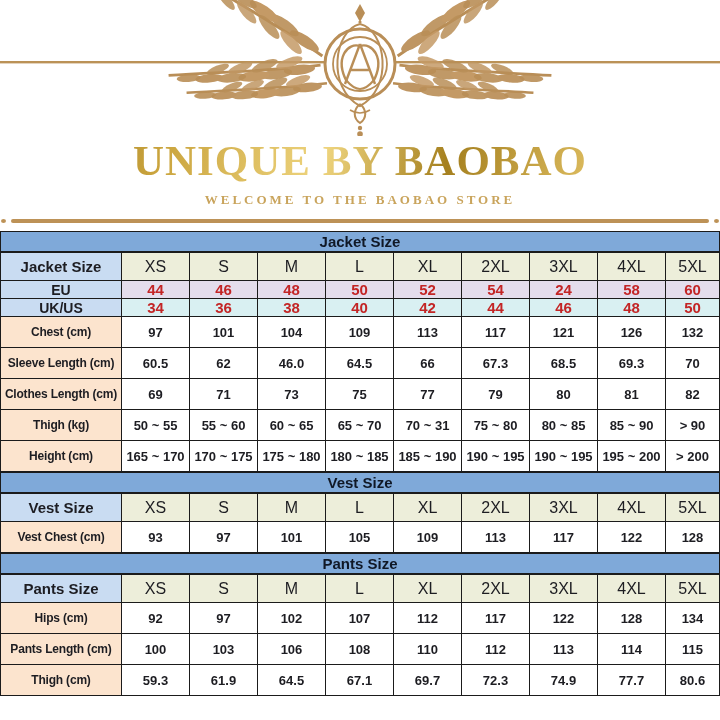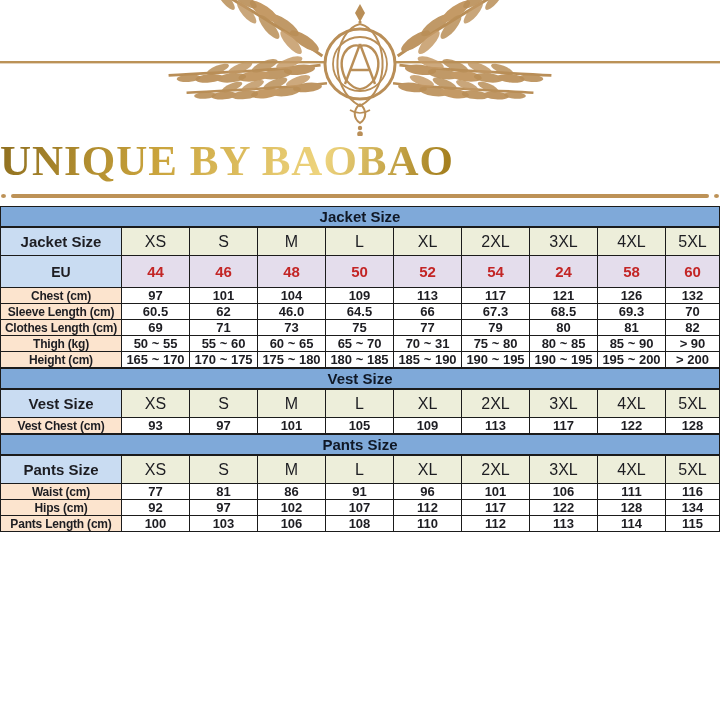--- a/index.html
+++ b/index.html
@@ -3,21 +3,21 @@
 <meta charset="utf-8">
 <style>
   html,body{margin:0;padding:0;background:#fff;}
   .page{position:relative;width:720px;height:720px;overflow:hidden;background:#fff;
         font-family:"Liberation Sans","DejaVu Sans",sans-serif;}
 
   
   .brand{text-align:center;}
   .emblem{display:block;width:720px;height:136px;}
   .brand-title{
-    margin:2px 0 0;text-align:left;
+    margin:2px 0 0;text-align:center;
     font-family:"Liberation Serif","DejaVu Serif",serif;
     font-weight:700;font-size:43px;letter-spacing:1px;line-height:1.05;
     background:linear-gradient(105deg,#8f6f1f 0%,#c9a33c 22%,#eed47e 45%,#a5801f 62%,#dcbb5e 82%,#b08a2a 100%);
     -webkit-background-clip:text;background-clip:text;color:transparent;
   }
   .brand-subtitle{
     margin-top:9px;text-align:center;
     font-family:"Liberation Serif","DejaVu Serif",serif;
     font-size:13px;letter-spacing:3px;color:#c9a45c;font-weight:600;
   }
@@ -32,23 +32,23 @@
     height:19px;line-height:19px;background:#7fa9d9;border:1.5px solid #1b1b1b;
     text-align:center;font-size:15px;font-weight:700;color:#101826;
   }
   table{border-collapse:collapse;table-layout:fixed;width:720px;}
   .col-label{width:121px;}
   .col-size{width:68px;}
   th,td{
     border:1.5px solid #1b1b1b;text-align:center;vertical-align:middle;
     padding:0;white-space:nowrap;overflow:hidden;color:#1d1d22;
   }
-  tr{height:16px;}
+  tr{height:31px;}
   tr.r-size{height:28px;}
-  tr.r-eu,tr.r-ukus{height:32px;}
+  tr.r-eu,tr.r-ukus{height:18px;}
   .c-corner{background:#c9dcf2;font-size:15px;font-weight:700;}
   .c-size{background:#edeeda;font-size:16px;font-weight:400;}
   .t-eu,.t-ukus{background:#c9dcf2;font-size:14px;font-weight:700;}
   .t-measure{background:#fce4ce;font-size:12px;font-weight:700;letter-spacing:-0.2px;}
   .v-eu{background:#e4ddec;color:#c32525;font-size:15px;font-weight:700;}
   .v-ukus{background:#d9f0f2;color:#c32525;font-size:15px;font-weight:700;}
   .v-measure{background:#ffffff;font-size:13px;font-weight:600;}
 </style>
 </head>
 <body>
@@ -107,20 +107,21 @@
         <path d="M0 4 L 5 13 L 0 22 L -5 13 Z" fill="#b98e57" stroke="none"></path>
         <circle cx="0" cy="22" r="1.6" fill="#b98e57" stroke="none"></circle>
 
         <path d="M0 104 C 7 110 7 118 0 123 C -7 118 -7 110 0 104" stroke-width="2"></path>
         <path d="M-10 110 C -4 114 4 114 10 110" stroke-width="1.6"></path>
         <circle cx="0" cy="128" r="2.2" fill="#b98e57" stroke="none"></circle>
         <circle cx="0" cy="134" r="2.8" fill="#b98e57" stroke="none"></circle>
       </g>
     </svg>
     <h1 class="brand-title">UNIQUE BY BAOBAO</h1>
+    <div class="brand-subtitle">WELCOME TO THE BAOBAO STORE</div>
   </div>
 
   <div class="gold-divider">
     <span class="gd-dot"></span>
     <span class="gd-line"></span>
     <span class="gd-dot"></span>
   </div>
 
   <section>
     <div class="bar">Jacket Size</div>
@@ -155,20 +156,32 @@
             <td class="c-val v-eu">44</td>
             <td class="c-val v-eu">46</td>
             <td class="c-val v-eu">48</td>
             <td class="c-val v-eu">50</td>
             <td class="c-val v-eu">52</td>
             <td class="c-val v-eu">54</td>
             <td class="c-val v-eu">24</td>
             <td class="c-val v-eu">58</td>
             <td class="c-val v-eu">60</td>
           </tr>
+          <tr class="r-ukus">
+            <th class="c-label t-ukus">UK/US</th>
+            <td class="c-val v-ukus">34</td>
+            <td class="c-val v-ukus">36</td>
+            <td class="c-val v-ukus">38</td>
+            <td class="c-val v-ukus">40</td>
+            <td class="c-val v-ukus">42</td>
+            <td class="c-val v-ukus">44</td>
+            <td class="c-val v-ukus">46</td>
+            <td class="c-val v-ukus">48</td>
+            <td class="c-val v-ukus">50</td>
+          </tr>
           <tr class="r-measure">
             <th class="c-label t-measure">Chest (cm)</th>
             <td class="c-val v-measure">97</td>
             <td class="c-val v-measure">101</td>
             <td class="c-val v-measure">104</td>
             <td class="c-val v-measure">109</td>
             <td class="c-val v-measure">113</td>
             <td class="c-val v-measure">117</td>
             <td class="c-val v-measure">121</td>
             <td class="c-val v-measure">126</td>
@@ -292,32 +305,20 @@
             <td class="c-size">S</td>
             <td class="c-size">M</td>
             <td class="c-size">L</td>
             <td class="c-size">XL</td>
             <td class="c-size">2XL</td>
             <td class="c-size">3XL</td>
             <td class="c-size">4XL</td>
             <td class="c-size">5XL</td>
           </tr>
           <tr class="r-measure">
-            <th class="c-label t-measure">Waist (cm)</th>
-            <td class="c-val v-measure">77</td>
-            <td class="c-val v-measure">81</td>
-            <td class="c-val v-measure">86</td>
-            <td class="c-val v-measure">91</td>
-            <td class="c-val v-measure">96</td>
-            <td class="c-val v-measure">101</td>
-            <td class="c-val v-measure">106</td>
-            <td class="c-val v-measure">111</td>
-            <td class="c-val v-measure">116</td>
-          </tr>
-          <tr class="r-measure">
             <th class="c-label t-measure">Hips (cm)</th>
             <td class="c-val v-measure">92</td>
             <td class="c-val v-measure">97</td>
             <td class="c-val v-measure">102</td>
             <td class="c-val v-measure">107</td>
             <td class="c-val v-measure">112</td>
             <td class="c-val v-measure">117</td>
             <td class="c-val v-measure">122</td>
             <td class="c-val v-measure">128</td>
             <td class="c-val v-measure">134</td>
@@ -327,17 +328,29 @@
             <td class="c-val v-measure">100</td>
             <td class="c-val v-measure">103</td>
             <td class="c-val v-measure">106</td>
             <td class="c-val v-measure">108</td>
             <td class="c-val v-measure">110</td>
             <td class="c-val v-measure">112</td>
             <td class="c-val v-measure">113</td>
             <td class="c-val v-measure">114</td>
             <td class="c-val v-measure">115</td>
           </tr>
+          <tr class="r-measure">
+            <th class="c-label t-measure">Thigh (cm)</th>
+            <td class="c-val v-measure">59.3</td>
+            <td class="c-val v-measure">61.9</td>
+            <td class="c-val v-measure">64.5</td>
+            <td class="c-val v-measure">67.1</td>
+            <td class="c-val v-measure">69.7</td>
+            <td class="c-val v-measure">72.3</td>
+            <td class="c-val v-measure">74.9</td>
+            <td class="c-val v-measure">77.7</td>
+            <td class="c-val v-measure">80.6</td>
+          </tr>
         </tbody>
     </table>
   </section>
 
 </div>
 
 </body></html>

